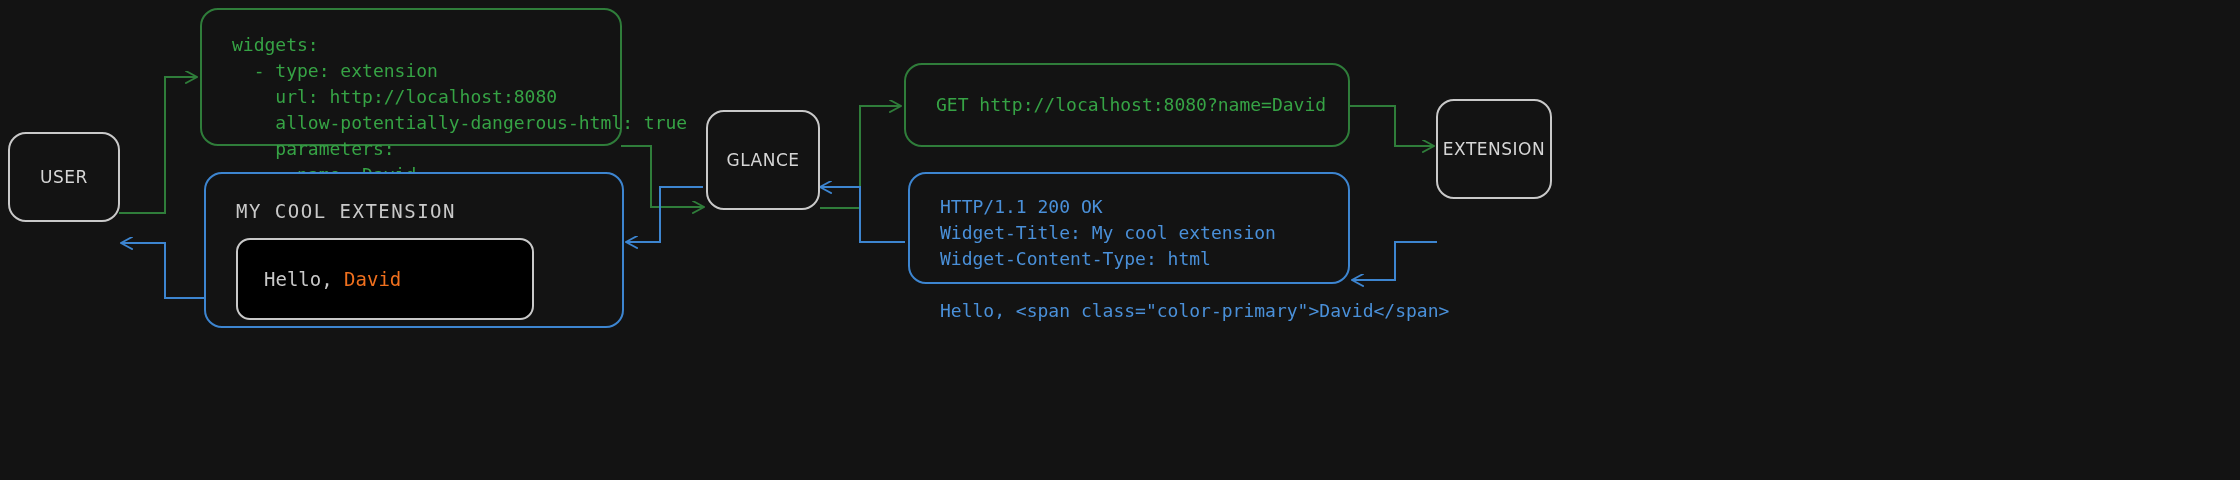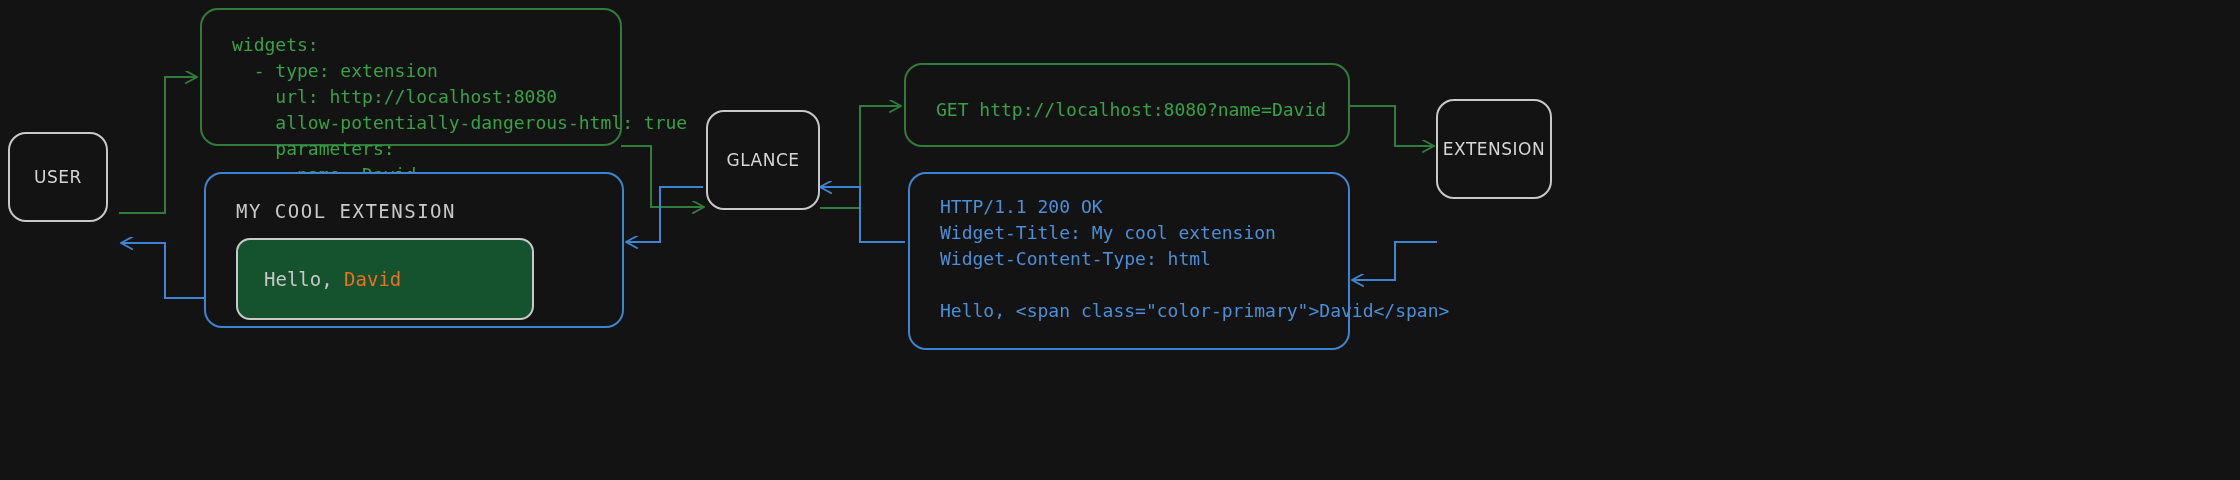--- a/index.html
+++ b/index.html
@@ -74,21 +74,21 @@
     font-family: "DejaVu Sans Mono", "Liberation Mono", monospace;
     font-size: 19px;
     letter-spacing: 1.5px;
     color: #c9c9c9;
     margin: 0 0 16px 12px;
   }
   .widget-card {
     box-sizing: border-box;
     border: 2px solid #c9c9c9;
     border-radius: 14px;
-    background: #14532d;
+    background: #000000;
     padding: 28px 26px;
     margin: 0 70px 0 12px;
     min-height: 70px;
     display: flex;
     align-items: center;
   }
   .widget-body {
     font-family: "DejaVu Sans Mono", "Liberation Mono", monospace;
     font-size: 19px;
     color: #c9c9c9;
@@ -124,46 +124,46 @@
       <path stroke="#3d85d0" marker-end="url(#arrow-blue)" d="M1437,242 L1395,242 L1395,280 L1353,280"></path>
 
       <path stroke="#3d85d0" marker-end="url(#arrow-blue)" d="M905,242 L860,242 L860,187 L821,187"></path>
 
       <path stroke="#3d85d0" marker-end="url(#arrow-blue)" d="M703,187 L660,187 L660,242 L627,242"></path>
 
       <path stroke="#3d85d0" marker-end="url(#arrow-blue)" d="M205,298 L165,298 L165,243 L122,243"></path>
     </g>
   </svg>
 
-  <div class="node" style="left:8px; top:132px; width:100px; height:90px;">
+  <div class="node" style="left:8px; top:132px; width:112px; height:90px;">
     <span>USER</span>
   </div>
 
   <div class="node" style="left:706px; top:110px; width:114px; height:100px;">
     <span>GLANCE</span>
   </div>
 
   <div class="node" style="left:1436px; top:99px; width:116px; height:100px;">
     <span>EXTENSION</span>
   </div>
 
   <div class="panel green" style="left:200px; top:8px; width:422px; height:138px;">
     <pre class="code green">widgets:
   - type: extension
     url: http://localhost:8080
     allow-potentially-dangerous-html: true
     parameters:
       name: David</pre>
   </div>
 
-  <div class="panel green" style="left:904px; top:63px; width:446px; height:84px; display:flex; align-items:flex-end;">
+  <div class="panel green" style="left:904px; top:63px; width:446px; height:84px; display:flex; align-items:center;">
     <pre class="code green">GET http://localhost:8080?name=David</pre>
   </div>
 
-  <div class="panel blue" style="left:908px; top:172px; width:442px; height:178px; padding-top:20px;">
+  <div class="panel blue" style="left:908px; top:172px; width:442px; height:112px; padding-top:20px;">
     <pre class="code blue">HTTP/1.1 200 OK
 Widget-Title: My cool extension
 Widget-Content-Type: html
 
 Hello, &lt;span class="color-primary"&gt;David&lt;/span&gt;</pre>
   </div>
 
   <div class="panel blue" style="left:204px; top:172px; width:420px; height:156px; padding:26px 18px 18px 18px;">
     <div class="widget-title">MY COOL EXTENSION</div>
     <div class="widget-card">

